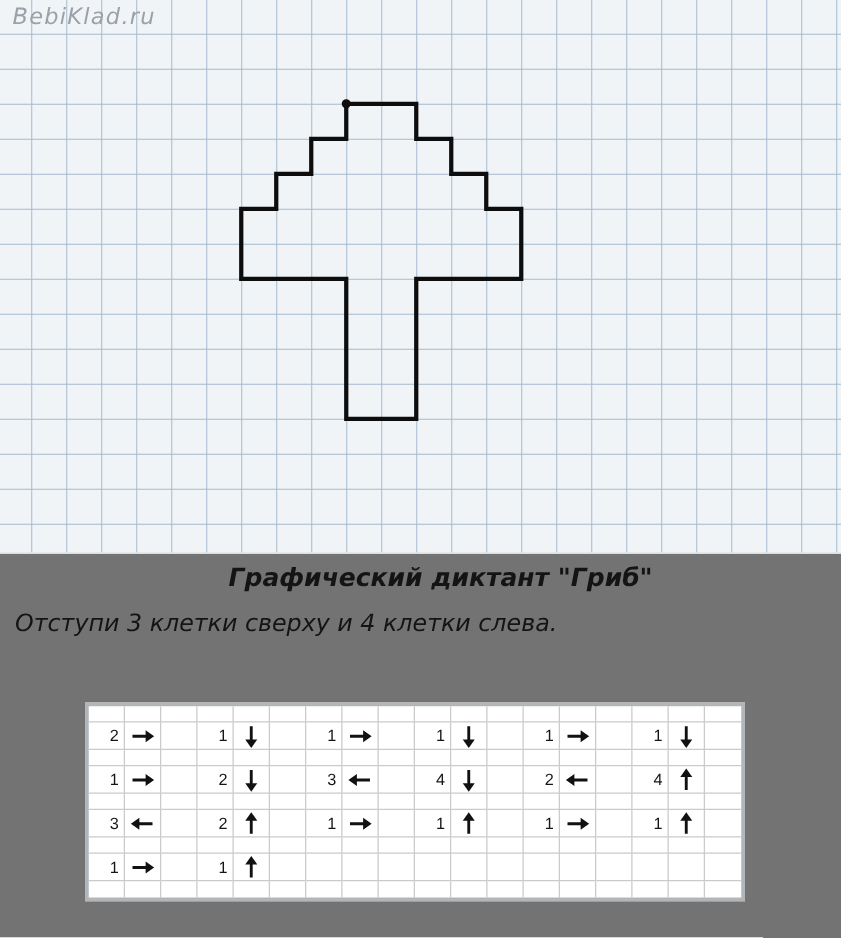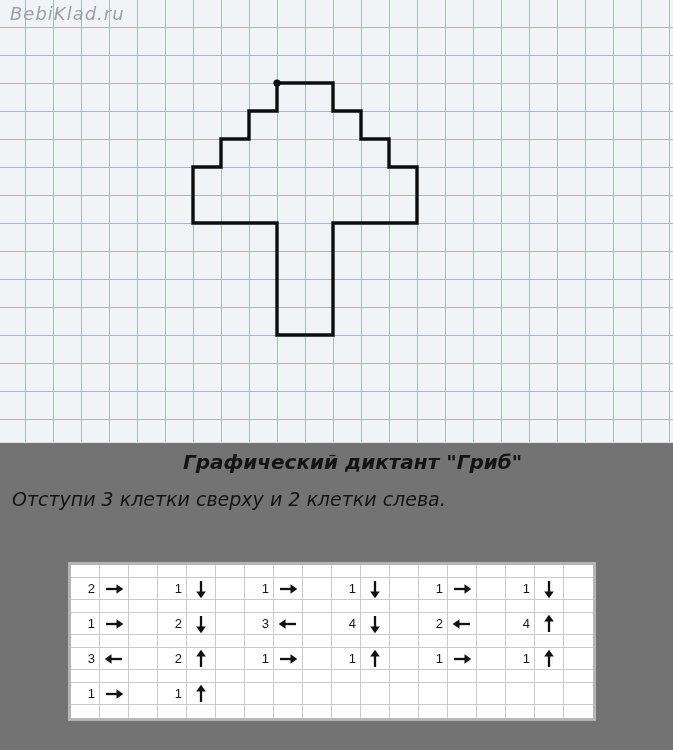--- a/index.html
+++ b/index.html
@@ -64,21 +64,21 @@
 
   <div class="paper">
     <span class="watermark">BebiKlad.ru</span>
     <svg class="figure" width="673" height="442" viewBox="0 0 673 442">
         <polyline points="277,83 333,83 333,111 361,111 361,139 389,139 389,167 417,167 417,223 333,223 333,335 277,335 277,223 193,223 193,167 221,167 221,139 249,139 249,111 277,111 277,83" fill="none" stroke="#0d0d0d" stroke-width="3.4" stroke-linecap="square"></polyline>
         <circle cx="277" cy="83" r="3.6" fill="#0d0d0d"></circle>
       </svg>
   </div>
 
   <div class="title">Графический диктант "Гриб"</div>
-  <div class="line1">Отступи 3 клетки сверху и 2 клетки слева.</div>
+  <div class="line1">Отступи 3 клетки сверху и 4 клетки слева.</div>
 
   <div class="dict-table">
       <div class="cell"></div>
       <div class="cell"></div>
       <div class="cell"></div>
       <div class="cell"></div>
       <div class="cell"></div>
       <div class="cell"></div>
       <div class="cell"></div>
       <div class="cell"></div>

